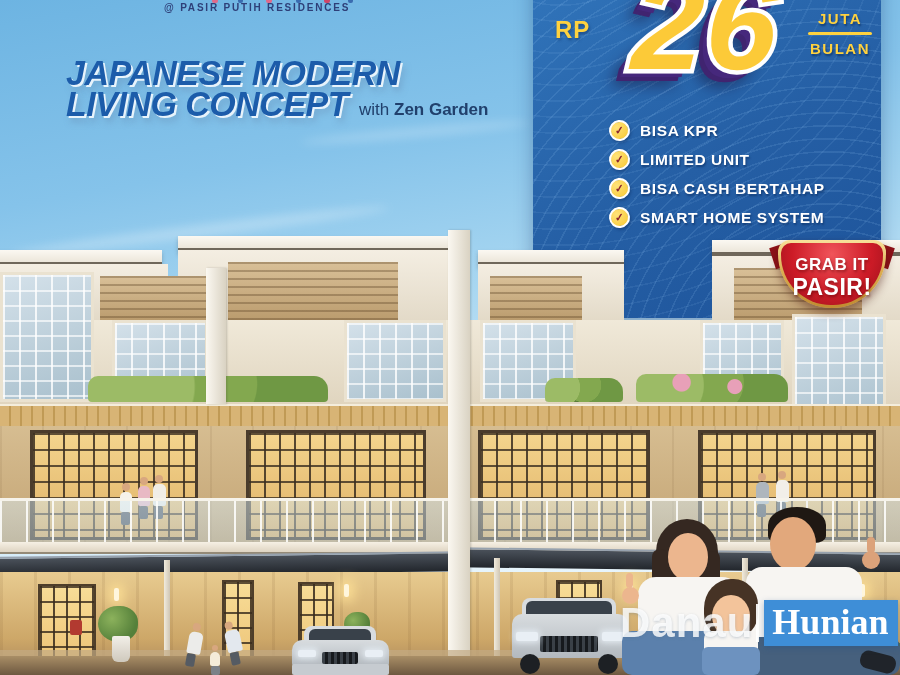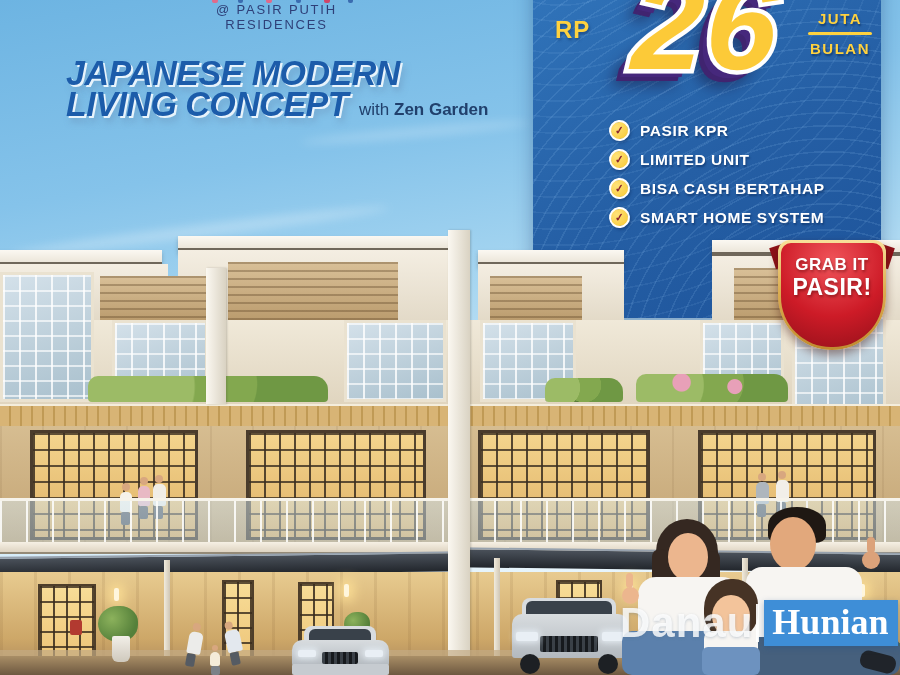--- a/index.html
+++ b/index.html
@@ -9,22 +9,22 @@
   
   .sky{position:absolute;inset:0;z-index:0;
     background:linear-gradient(170deg,#6db4e2 0%,#85c3ea 25%,#a9d7f1 45%,#cfe9f8 62%,#e6f4fb 78%,#eef7fc 100%);}
   .contrail{position:absolute;background:rgba(255,255,255,.45);filter:blur(5px);border-radius:50%;z-index:0;}
   .c1{left:10px;top:225px;width:380px;height:12px;transform:rotate(-7deg);opacity:.6;}
   .c2{left:300px;top:128px;width:230px;height:9px;transform:rotate(-5deg);opacity:.5;}
 
   
   .logo-tips{position:absolute;left:0;top:0;z-index:3;}
   .tip{position:absolute;top:0;height:3px;border-radius:0 0 2px 2px;}
-  .brand-small{position:absolute;left:164px;top:2px;width:225px;text-align:center;z-index:3;
-    font-size:13px;font-weight:normal;color:#2e3f78;letter-spacing:1.8px;}
+  .brand-small{position:absolute;left:164px;top:2px;width:225px;z-index:3;
+    font-size:10px;font-weight:bold;color:#2e3f78;letter-spacing:1.8px;}
   .headline{position:absolute;left:66px;top:57px;z-index:3;}
   .hl-line{font-style:italic;font-weight:bold;font-size:34px;line-height:31px;color:#1c5caa;
     letter-spacing:-.5px;transform:scaleY(1.05);transform-origin:left top;
     text-shadow:2px 2px 0 rgba(238,247,253,.95),4px 5px 6px rgba(105,145,185,.5);}
   .hl-row{display:flex;align-items:baseline;}
   .zen{font-style:normal;font-size:17px;margin-left:11px;color:#21406c;font-weight:normal;
     letter-spacing:0;text-shadow:none;transform:none;}
   .zen b{font-weight:bold;}
   .tagline{position:absolute;left:64px;top:168px;z-index:3;font-size:23px;display:flex;}
   .tag-gray{color:#686d73;}
@@ -51,21 +51,21 @@
   .features{position:absolute;left:76px;top:172px;z-index:2;}
   .feat{display:flex;align-items:center;gap:10px;margin-bottom:8px;}
   .chk{width:17px;height:17px;border-radius:50%;flex:0 0 auto;
     background:radial-gradient(circle at 35% 30%,#ffe27a,#f7c832);border:2px solid #fff;
     box-shadow:1px 2px 3px rgba(10,40,90,.4);display:flex;align-items:center;justify-content:center;
     font-size:11px;font-weight:bold;color:#8a2430;transform:rotate(-6deg);}
   .feat-label{font-size:15.5px;font-weight:bold;color:#fff;letter-spacing:.6px;
     text-shadow:1px 2px 2px rgba(8,38,88,.55);}
 
   
-  .badge{position:absolute;left:778px;top:240px;width:108px;height:110px;z-index:6;}
+  .badge{position:absolute;left:778px;top:240px;width:108px;height:68px;z-index:6;}
   .badge-flap{position:absolute;top:4px;width:24px;height:22px;background:#8d1118;}
   .flap-l{left:-6px;transform:rotate(-18deg);}
   .flap-r{right:-6px;transform:rotate(18deg);}
   .badge-gold{position:absolute;inset:0;border-radius:12px 12px 54px 54px;padding:3px;box-sizing:border-box;
     background:linear-gradient(180deg,#f8e09a,#dcae52 45%,#c08a30);box-shadow:0 5px 10px rgba(70,20,10,.45);}
   .badge-red{width:100%;height:100%;border-radius:10px 10px 50px 50px;box-sizing:border-box;
     background:radial-gradient(circle at 50% 18%,#f0545a,#cd1b27 55%,#93101a);
     display:flex;flex-direction:column;align-items:center;padding-top:13px;}
   .badge-l1,.badge-l2{color:#fff;font-weight:bold;letter-spacing:.5px;line-height:1.1;
     text-shadow:1px 2px 3px rgba(80,0,0,.5);}
@@ -195,21 +195,21 @@
       <span class="amount-front">26</span>
     </div>
     <div class="per">
       <div>JUTA</div>
       <div class="per-line"></div>
       <div>BULAN</div>
     </div>
     <div class="features">
       <div class="feat">
         <span class="chk">✓</span>
-        <span class="feat-label">PASIR KPR</span>
+        <span class="feat-label">BISA KPR</span>
       </div>
       <div class="feat">
         <span class="chk">✓</span>
         <span class="feat-label">LIMITED UNIT</span>
       </div>
       <div class="feat">
         <span class="chk">✓</span>
         <span class="feat-label">BISA CASH BERTAHAP</span>
       </div>
       <div class="feat">

